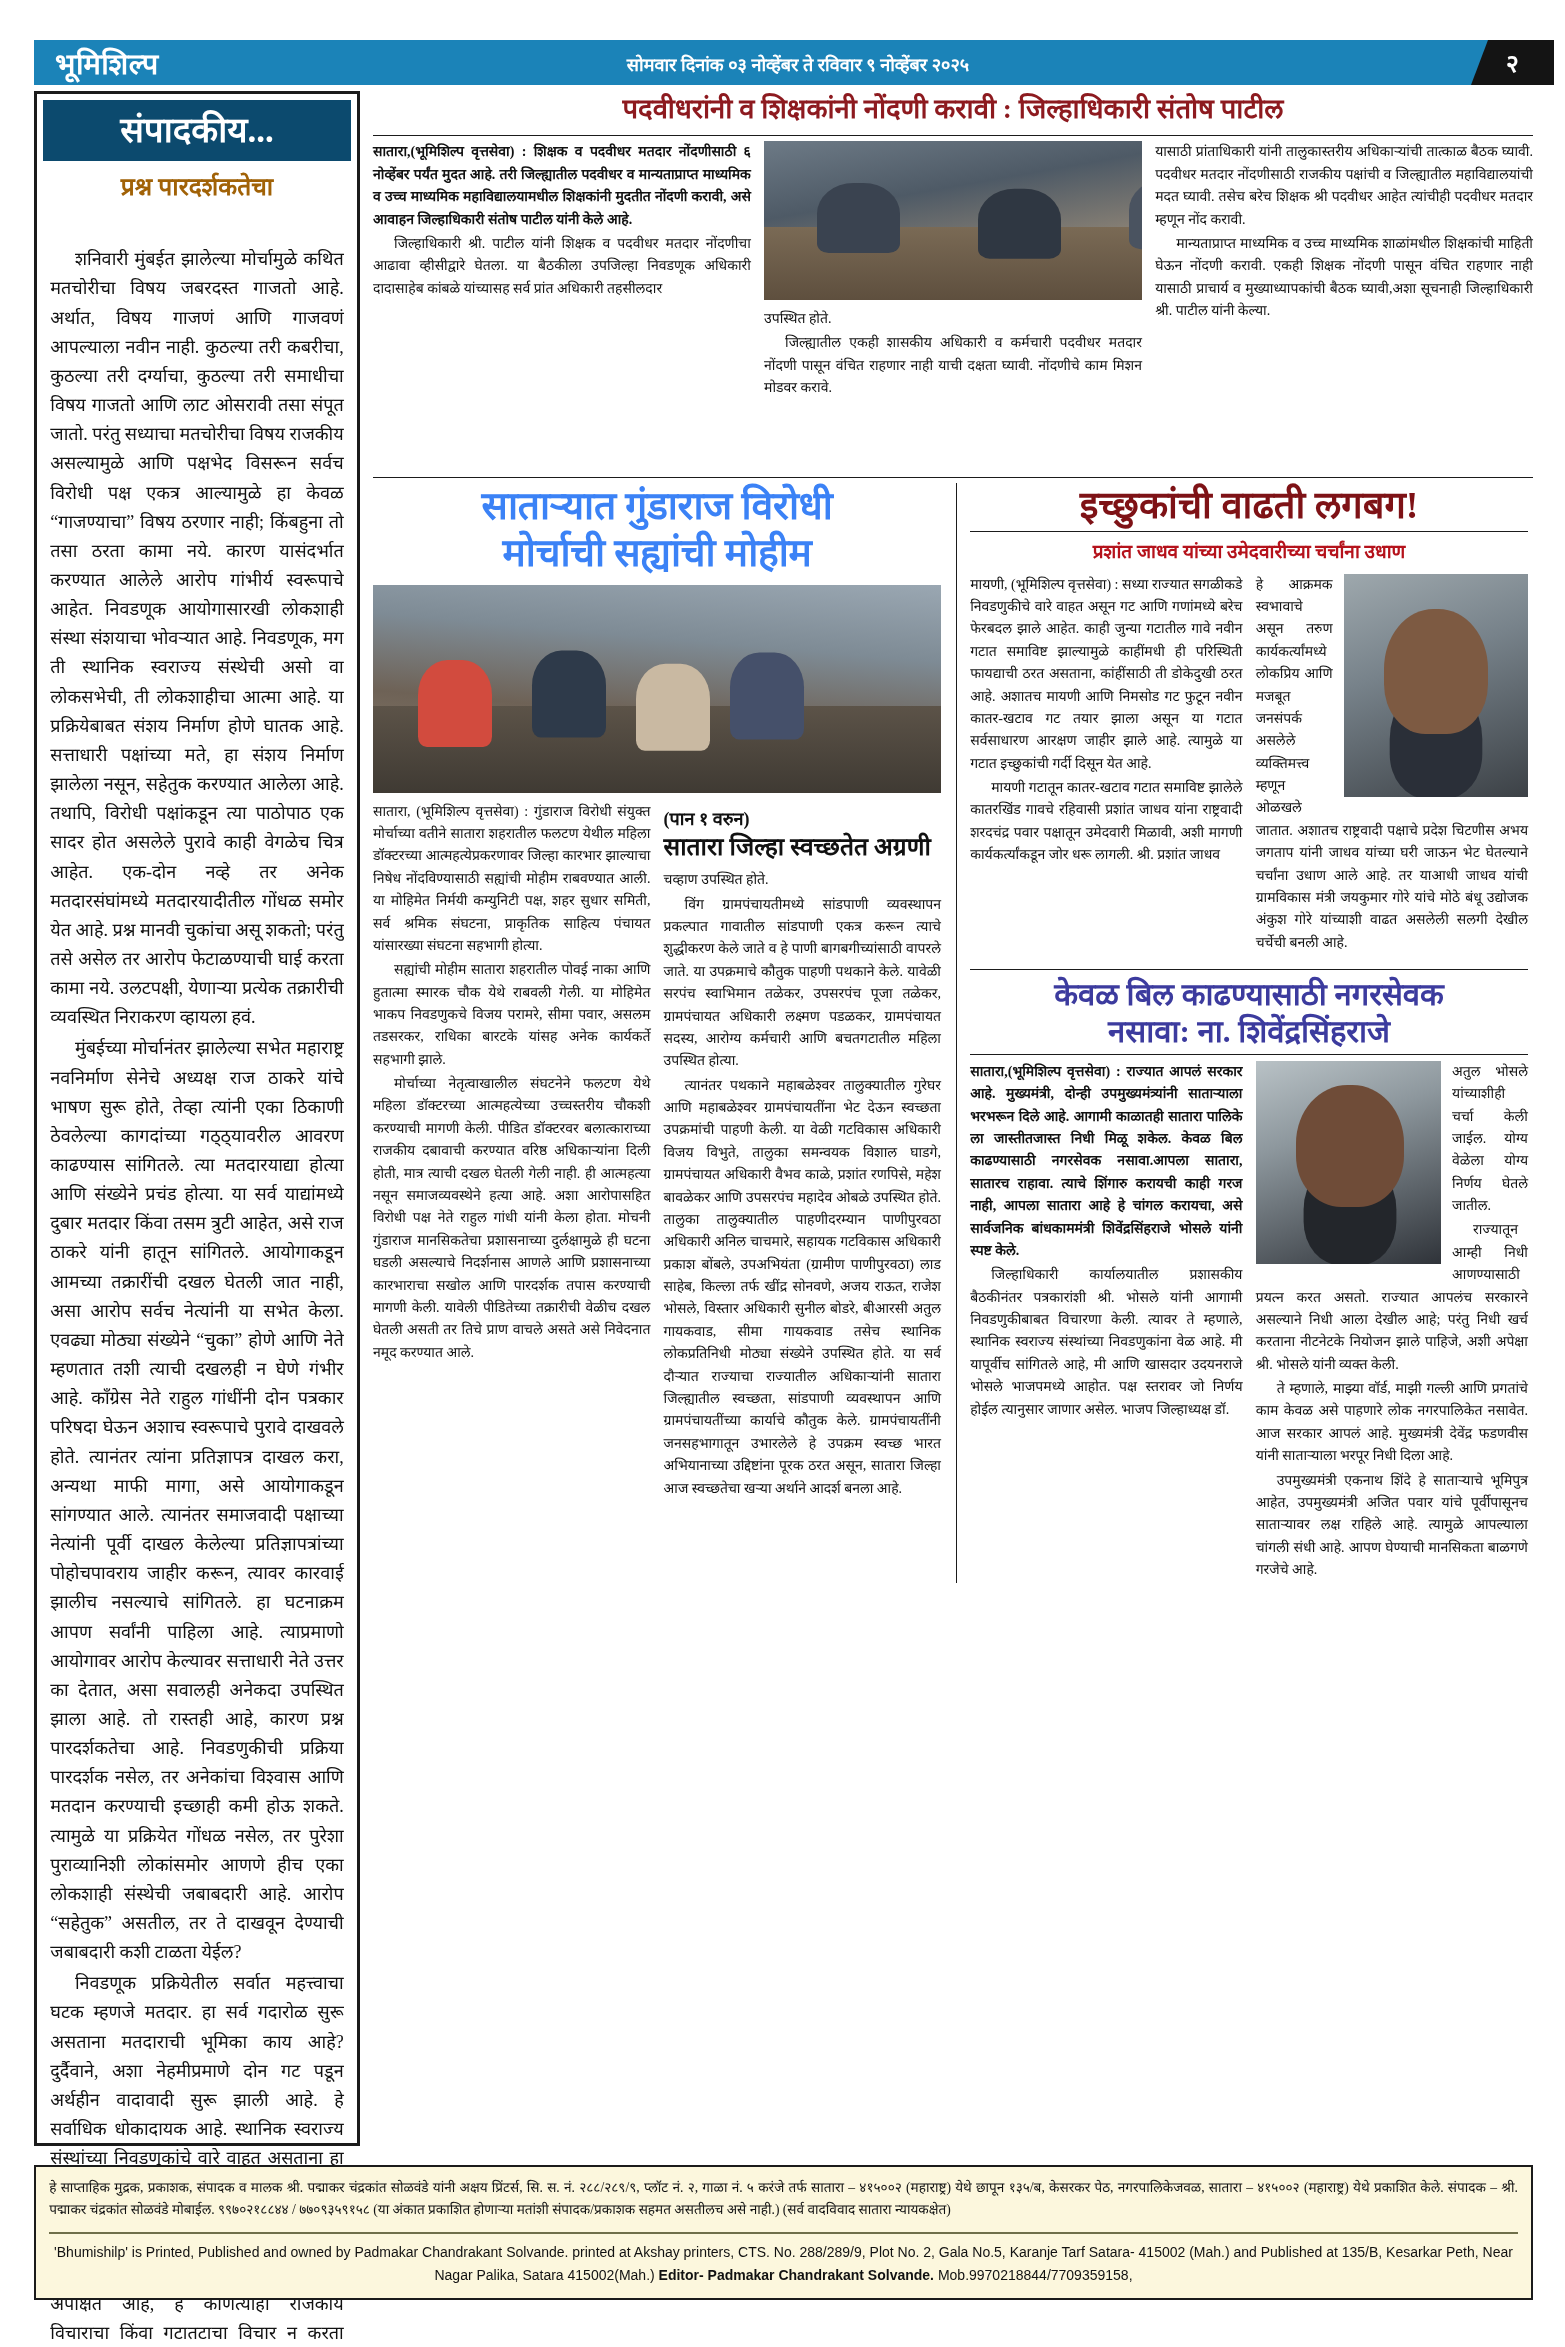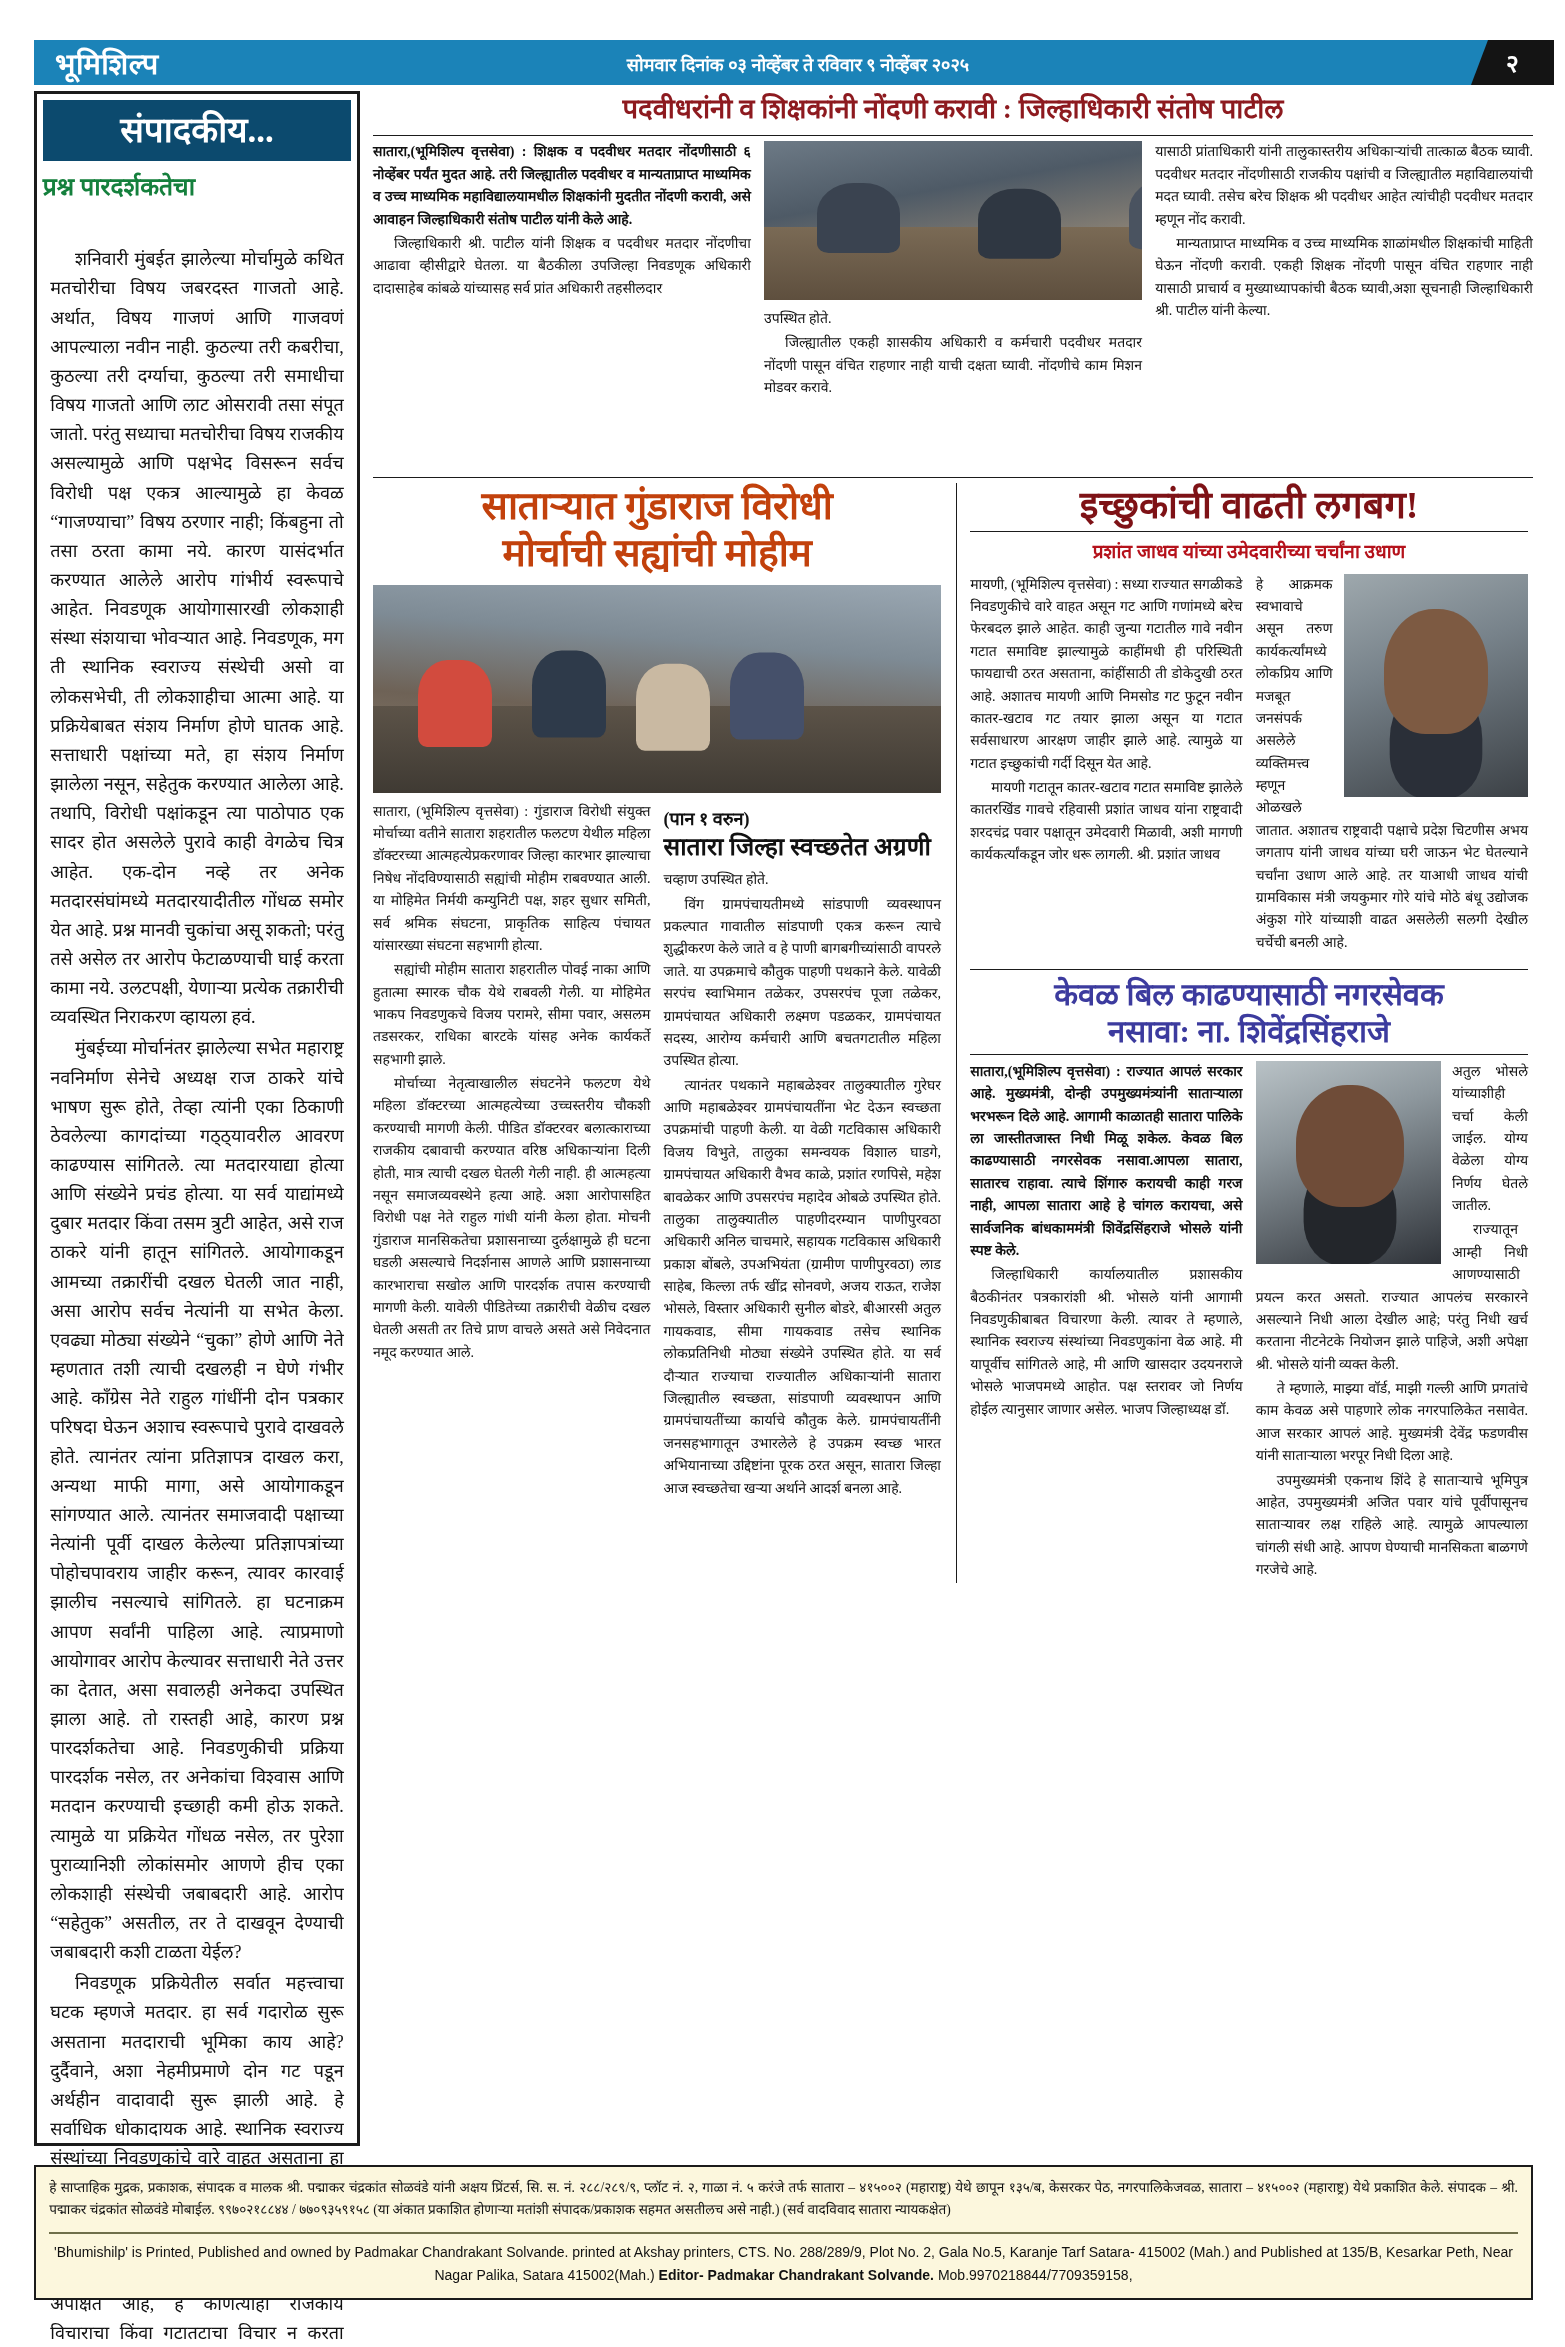--- a/index.html
+++ b/index.html
@@ -60,21 +60,21 @@
   .edit-band{
     background:#0c4a6e;
     height:61px;
     display:flex;align-items:center;justify-content:center;
   }
   .edit-band span{
     color:#fff;font-size:35px;font-weight:bold;line-height:1;
     font-family:"Liberation Serif","DejaVu Serif",serif;
   }
   .edit-title{
-    color:#15803d;font-weight:bold;
+    text-align:center;color:#a16207;font-weight:bold;
     font-size:24.6px;margin:12.3px 0 9.5px;line-height:1.15;
   }
   .edit-body{
     font-size:18px;line-height:1.62;text-align:justify;
     padding:0 7.6px 0 7.6px;
     hyphens:auto;
     margin-top:44px;
   }
   .edit-body p{margin:0 0 1.9px;text-indent:24.6px;}
 
@@ -115,21 +115,21 @@
     box-shadow:161px 5.7px 0 #2f3742, 312px -3.8px 0 #4a5360;
   }
 
   
   .sec2{position:absolute;left:0;top:382px;width:1160px;}
   .split{display:flex;gap:15px;}
   .halfL{width:568px;}
   .halfR{width:572px;border-left:1.9px solid #1b1b1b;padding-left:13.2px;box-sizing:border-box;}
 
   .hl-bigred{
-    color:#c2410c;font-weight:bold;text-align:center;
+    color:#3b82f6;font-weight:bold;text-align:center;
     font-size:39px;line-height:1.18;letter-spacing:-0.3px;
   }
   .hl-bigmaroon{
     color:#7e1216;font-weight:bold;text-align:center;
     font-size:38px;line-height:1.16;
   }
   .hl-sub-red{
     color:#b5121b;font-weight:bold;text-align:center;font-size:19px;
     margin-top:5.7px;
   }

